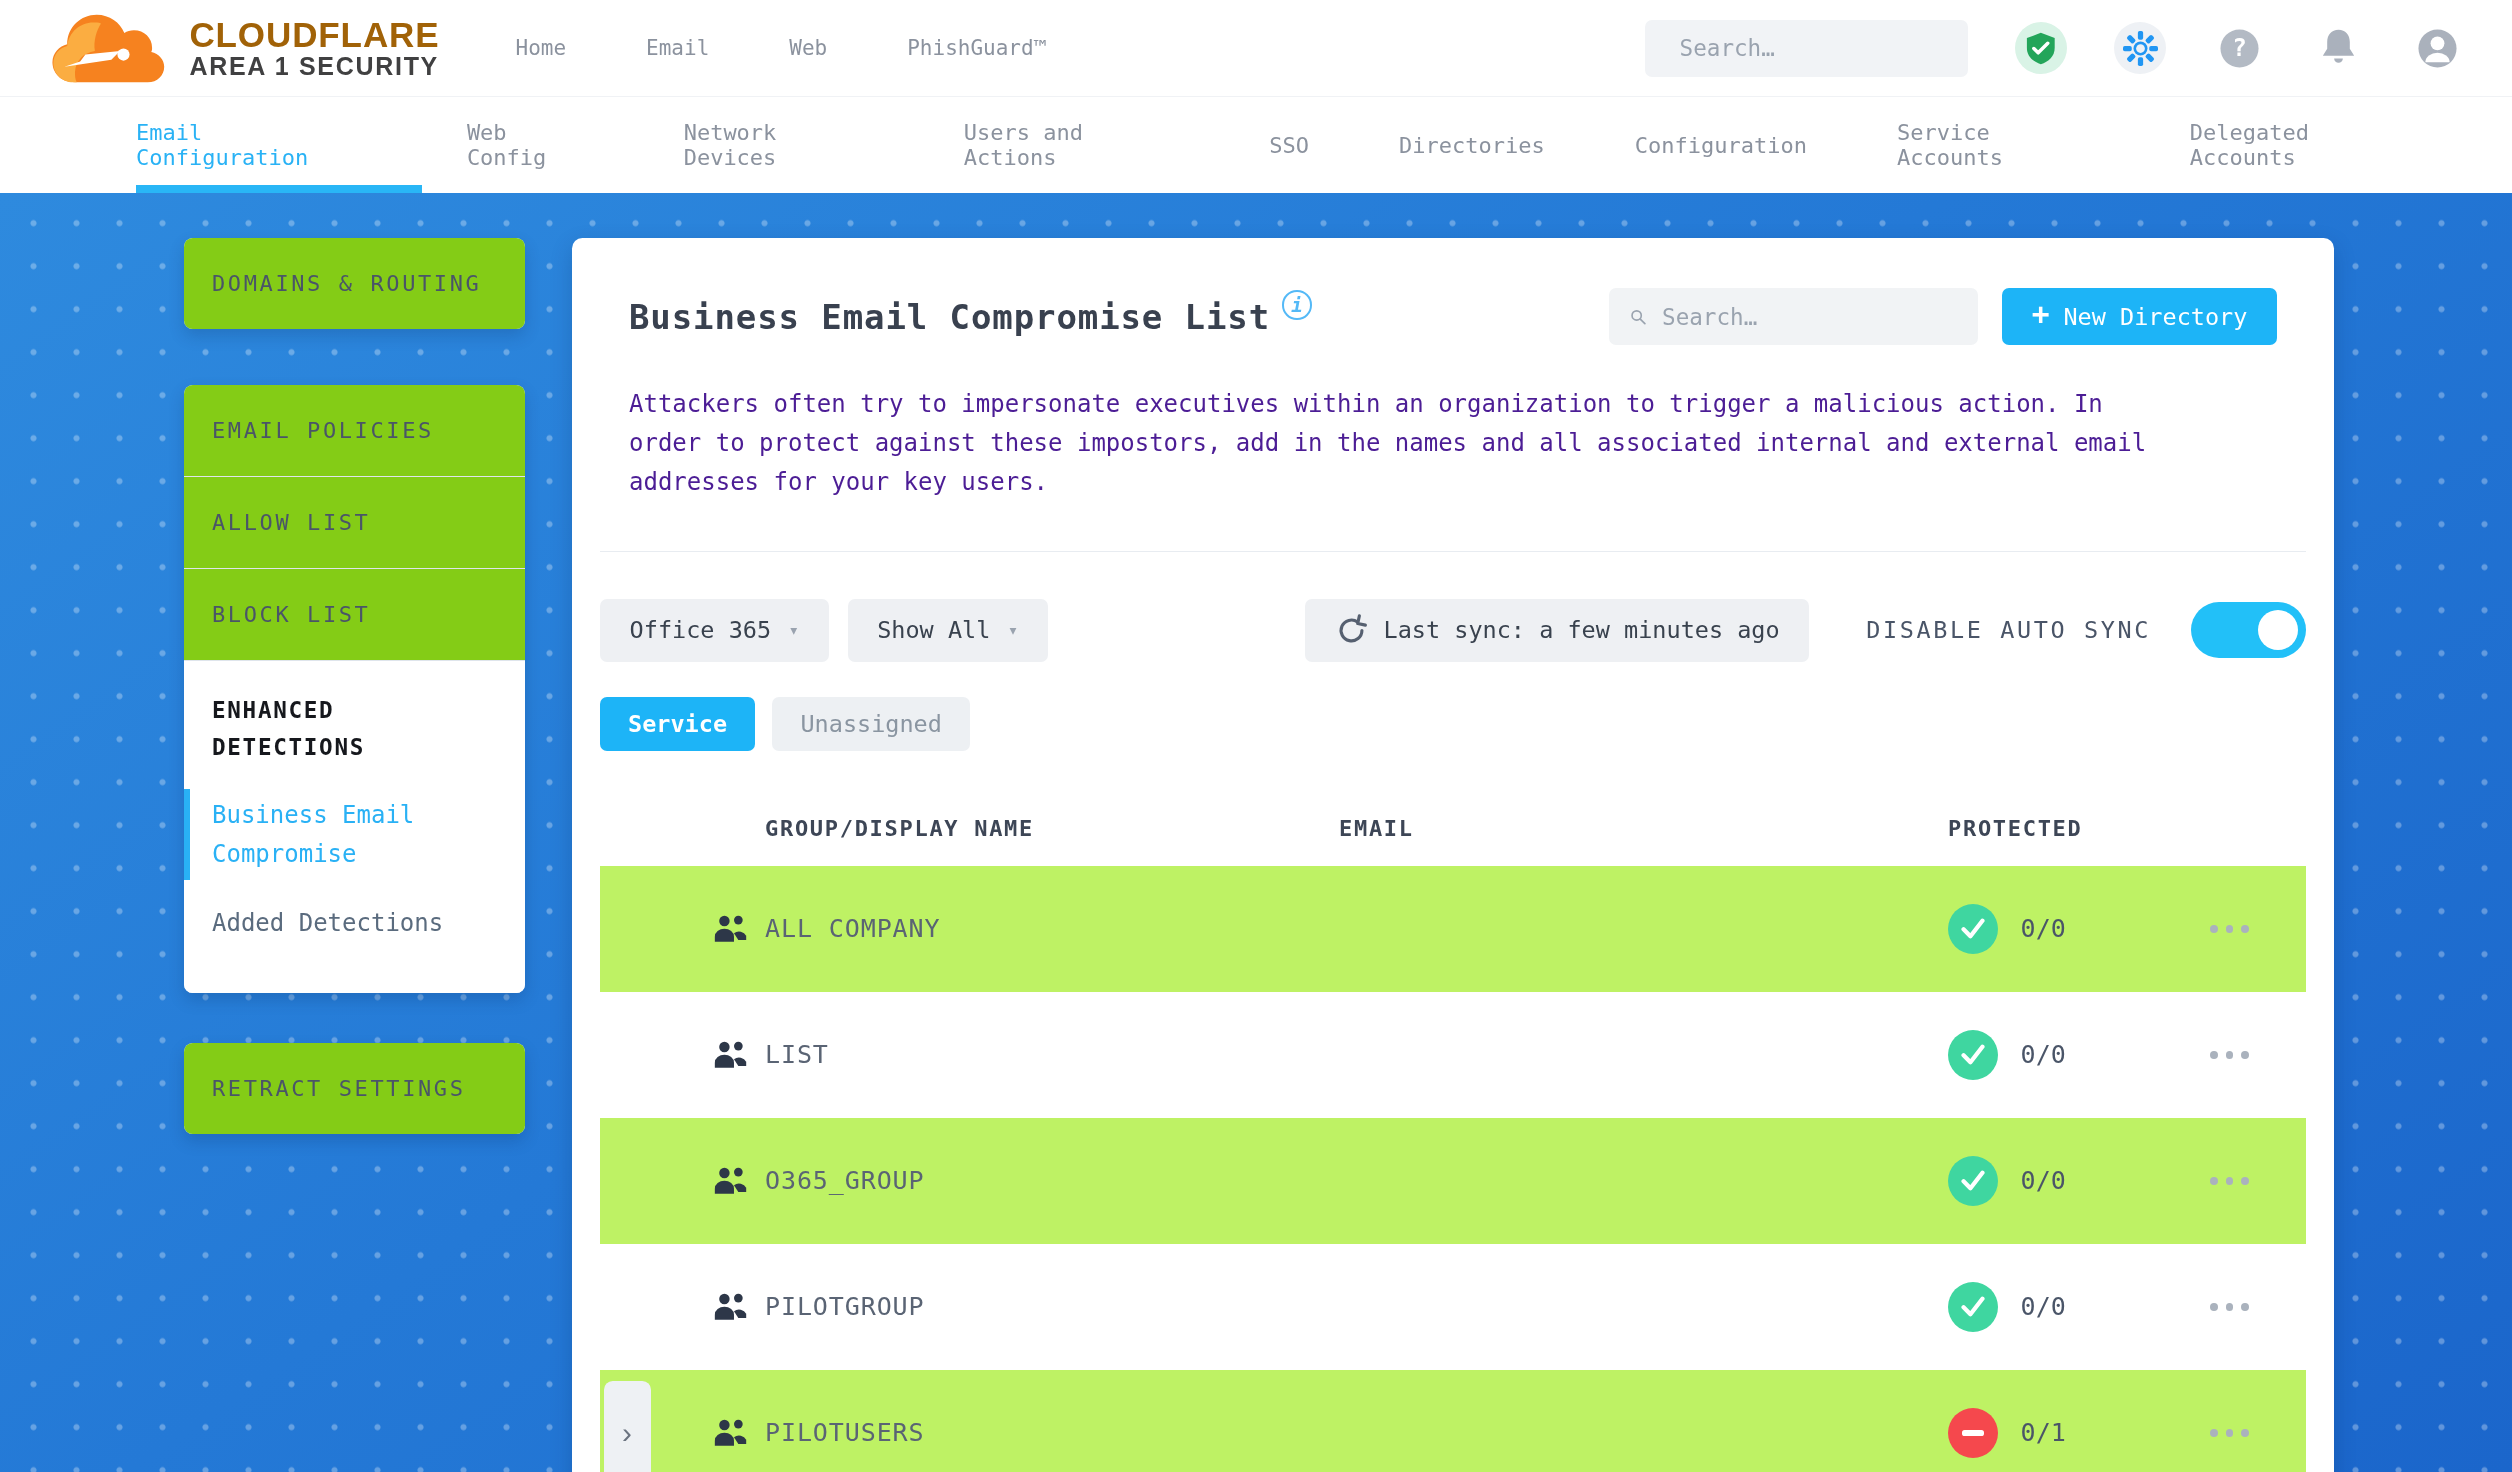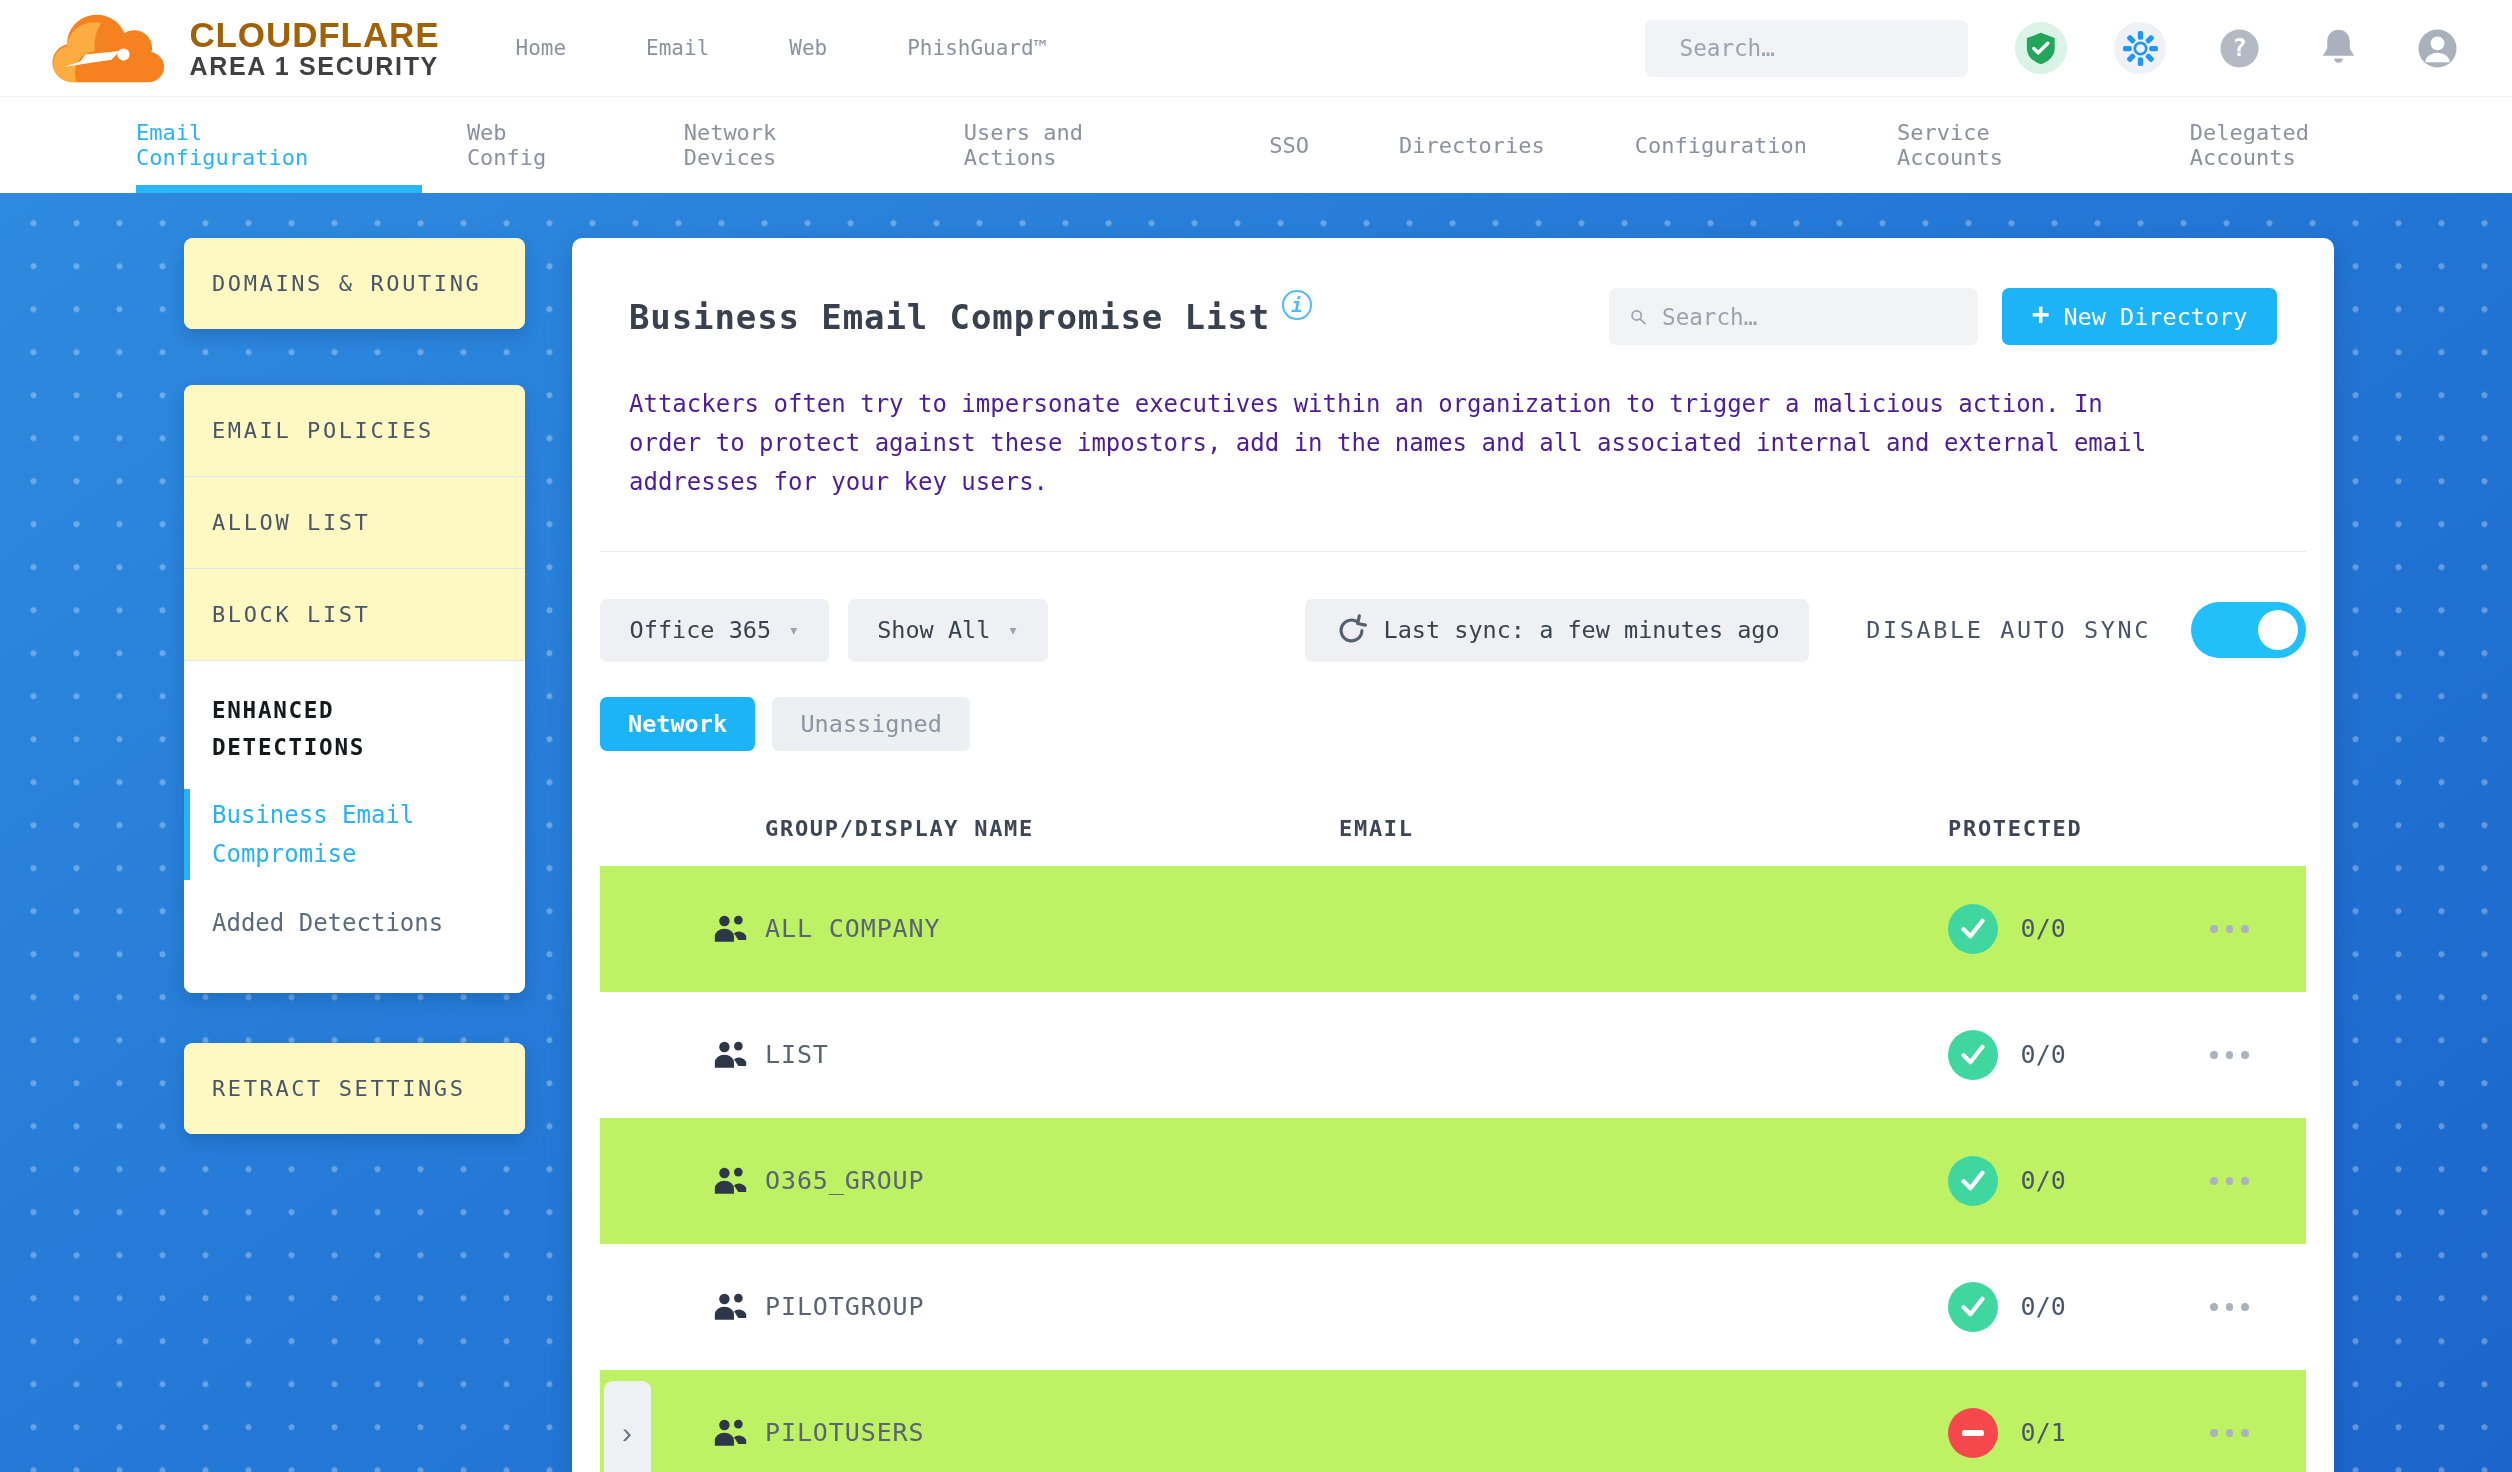--- a/index.html
+++ b/index.html
@@ -64,21 +64,21 @@
   }
 
   
   .sidebar { width:341px; flex-shrink:0; display:flex; flex-direction:column; }
   .side-card {
     background:#eff3f8; border-radius:8.7px; overflow:hidden;
     box-shadow:0 7px 15.6px rgba(10,40,90,.20);
   }
   .side-item {
     padding:33px 28px; font-size:22px; letter-spacing:2.6px; color:#4a5568;
-    cursor:pointer; background:#fef9c3;
+    cursor:pointer; background:#84cc16;
   }
   .side-sep { border-top:1.7px solid #dfe5ec; }
   .side-gap1 { height:56px; } .side-gap2 { height:50px; }
   .side-section-active { background:#fff; padding:31px 28px 26px; }
   .side-heading { font-size:22.6px; letter-spacing:1.7px; color:#16181d; font-weight:bold;
     line-height:1.65; margin-bottom:22.6px; }
   .side-sub {
     position:relative; font-size:24px; line-height:1.6; padding:7px 0 7px 0;
     color:#5a6b7e; cursor:pointer; margin-bottom:17.4px;
   }
@@ -341,21 +341,21 @@
         </svg>
         <span>Last sync: a few minutes ago</span>
       </button>
       <span class="autosync-label">DISABLE AUTO SYNC</span>
       <div class="toggle">
         <span class="knob"></span>
       </div>
     </div>
 
     <div class="pill-row card-inset" id="view-tabs">
-        <button class="pill active">Network</button>
+        <button class="pill active">Service</button>
         <button class="pill idle">Unassigned</button>
       </div>
 
     <div class="table card-inset">
       <div class="thead">
         <span></span>
           <span></span>
         <span class="th">GROUP/DISPLAY NAME</span>
         <span class="th">EMAIL</span>
         <span class="th">PROTECTED</span>

